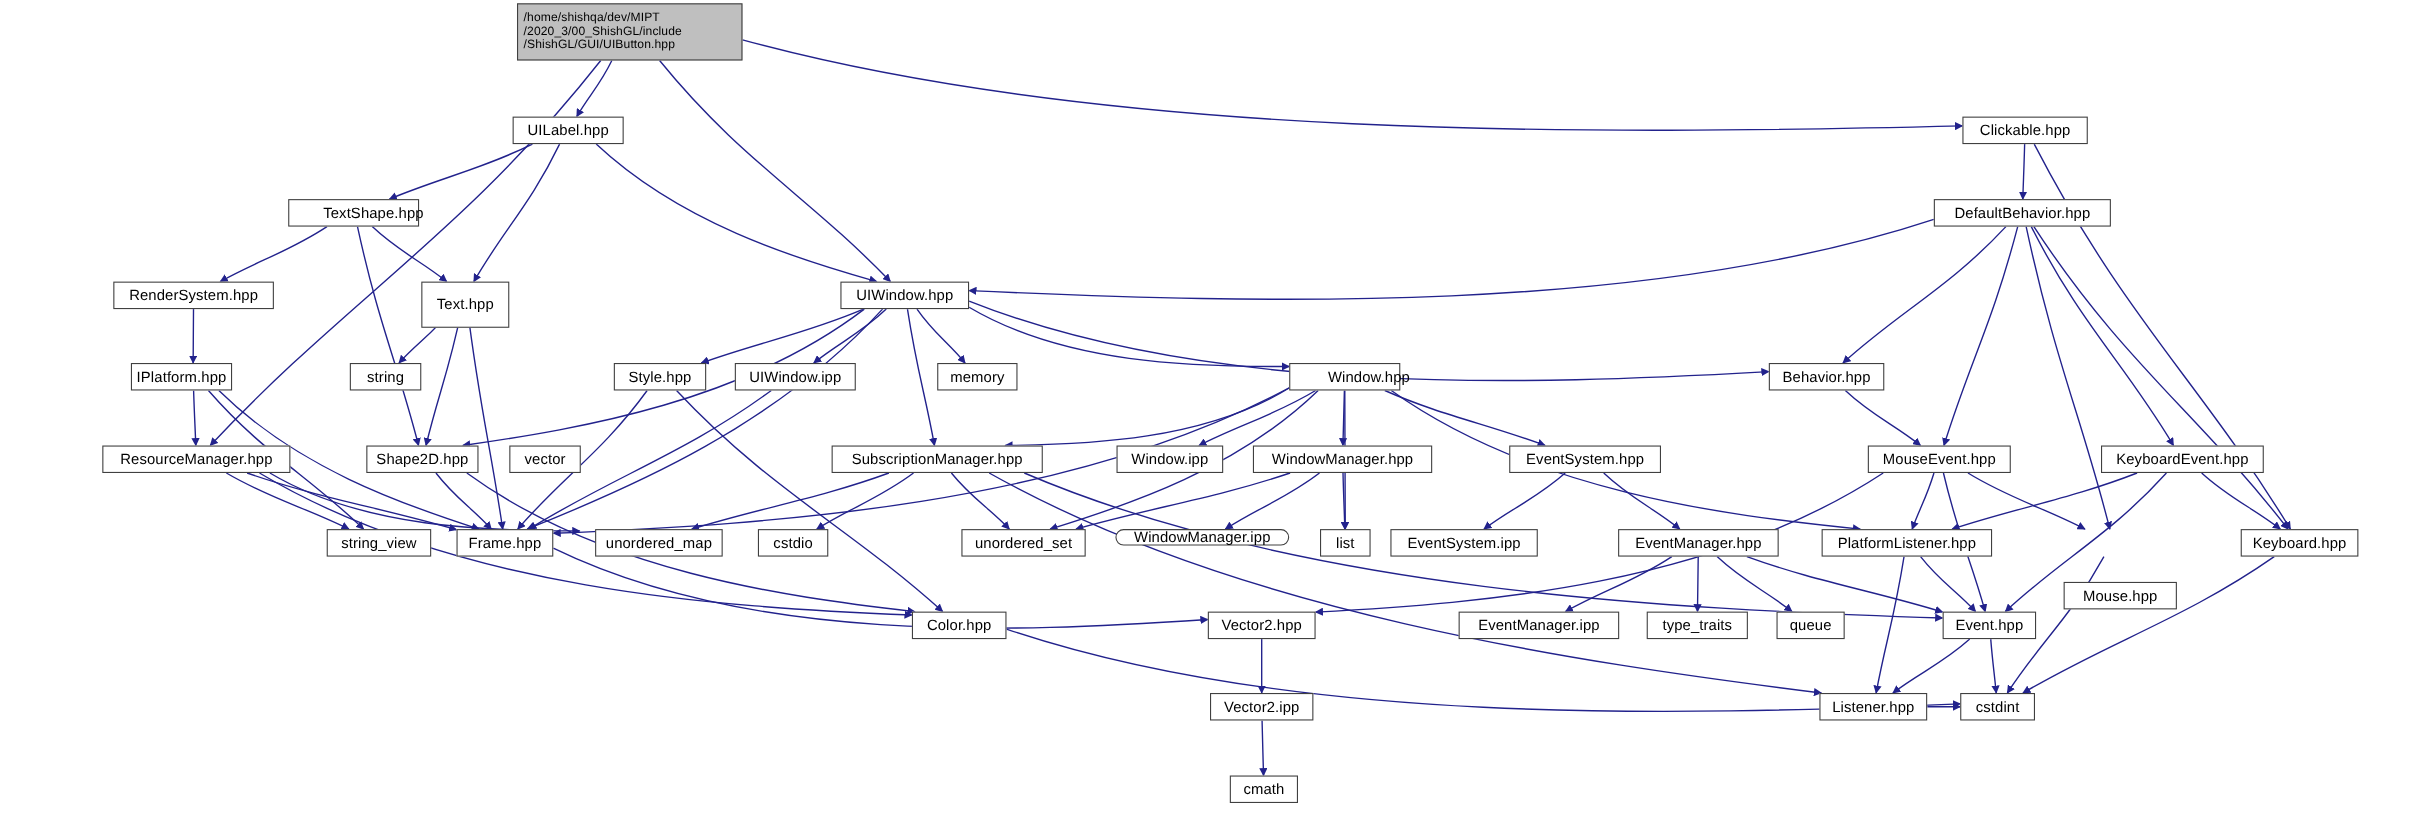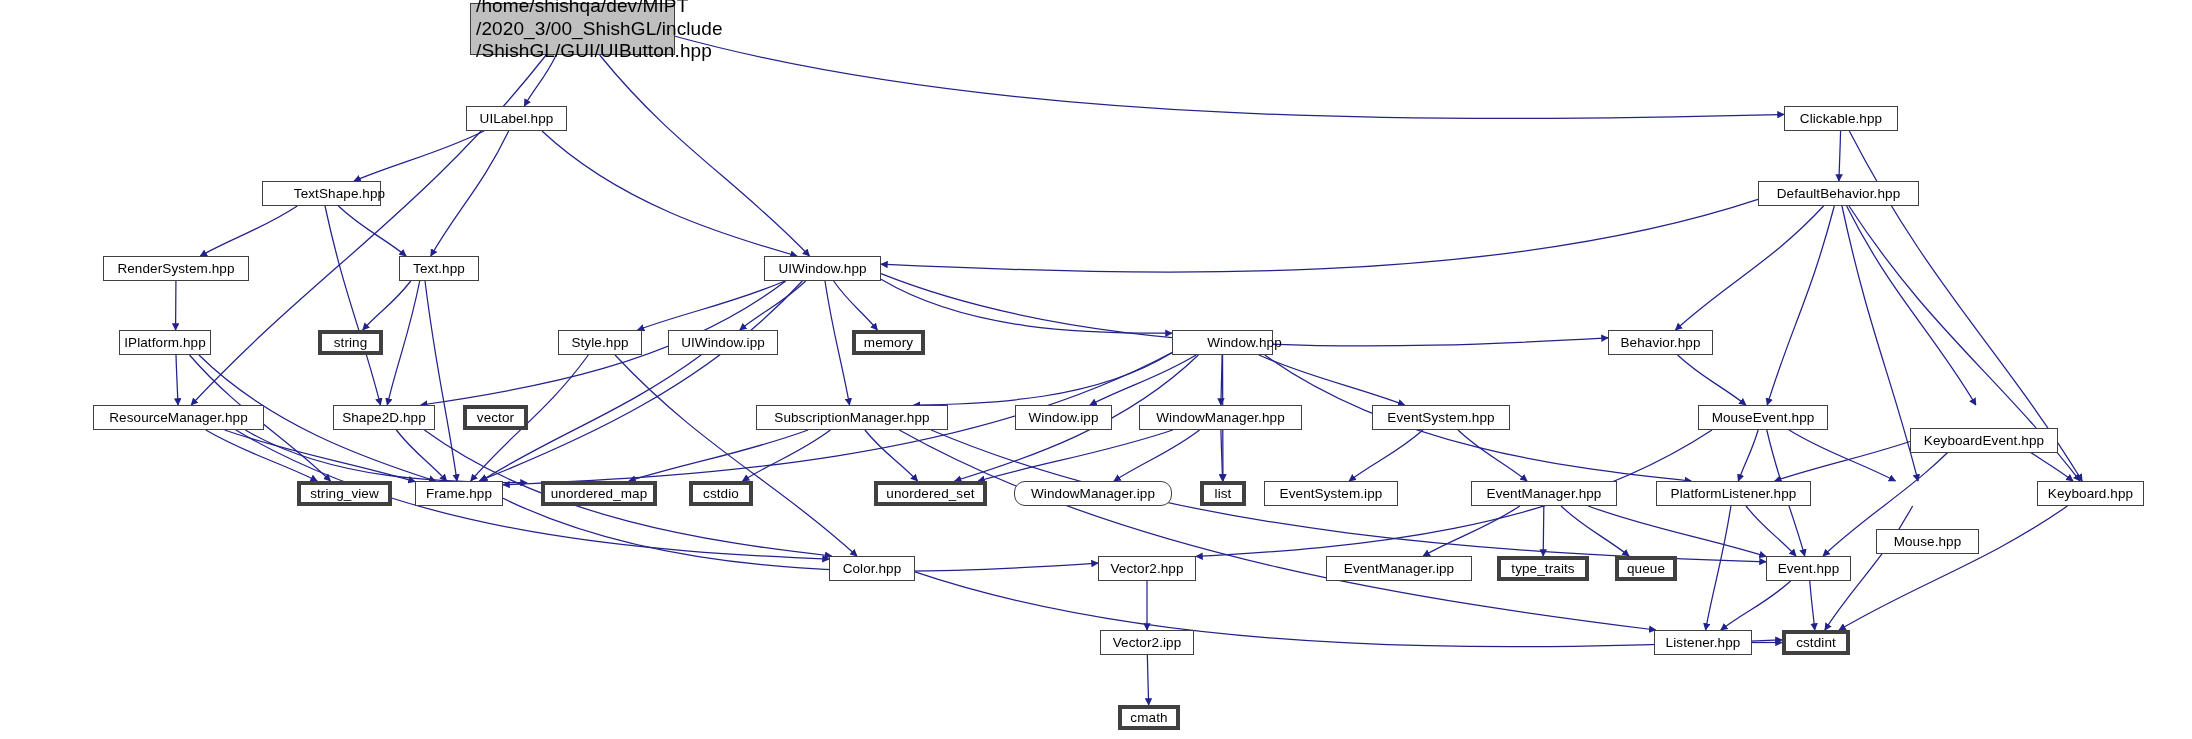--- a/index.html
+++ b/index.html
@@ -36,30 +36,30 @@
     color: #000000;
     font-size: 13.5px;
     letter-spacing: 0.1px;
   }
   
   .node.hdr {
     border: 1.6px solid #404040;
   }
   
   .node.sys {
-    border: 4px solid #404040;
+    border: 1px solid #404040;
   }
   
   .node.root {
     border: 1.6px solid #404040;
     background: #bfbfbf;
     text-align: left;
     justify-content: flex-start;
     padding-left: 5px;
-    font-size: 19px;
+    font-size: 11px;
   }
 </style>
 </head>
 <body>
 
 <div id="graph-root">
   <svg id="edges" viewBox="0 0 2192 739">
     <defs>
       <marker id="arrow" viewBox="0 0 10 10" refX="9" refY="5" markerWidth="6" markerHeight="6" orient="auto-start-reverse">
         <path d="M 0 0 L 10 5 L 0 10 z" fill="#22228c"></path>
@@ -153,44 +153,44 @@
   </svg>
   <div id="node-layer">
       <div class="node root" style="left: 470px; top: 3px; width: 205px; height: 52px;">/home/shishqa/dev/MIPT
 /2020_3/00_ShishGL/include
 /ShishGL/GUI/UIButton.hpp</div>
       <div class="node hdr" style="left: 466px; top: 106px; width: 101px; height: 25px;">UILabel.hpp</div>
       <div class="node hdr" style="left: 1784px; top: 106px; width: 114px; height: 25px;">Clickable.hpp</div>
       <div class="node hdr" style="left: 262px; top: 181px; width: 119px; height: 25px; padding-left: 36px;">TextShape.hpp</div>
       <div class="node hdr" style="left: 1758px; top: 181px; width: 161px; height: 25px;">DefaultBehavior.hpp</div>
       <div class="node hdr" style="left: 103px; top: 256px; width: 146px; height: 25px;">RenderSystem.hpp</div>
-      <div class="node hdr" style="left: 383px; top: 256px; width: 80px; height: 25px; margin-left: 16px;">Text.hpp</div>
+      <div class="node hdr" style="left: 383px; top: 256px; width: 80px; height: 42px;">Text.hpp</div>
       <div class="node hdr" style="left: 764px; top: 256px; width: 117px; height: 25px;">UIWindow.hpp</div>
       <div class="node hdr" style="left: 119px; top: 330px; width: 92px; height: 25px;">IPlatform.hpp</div>
       <div class="node sys" style="left: 318px; top: 330px; width: 65px; height: 25px;">string</div>
       <div class="node hdr" style="left: 558px; top: 330px; width: 84px; height: 25px;">Style.hpp</div>
       <div class="node hdr" style="left: 668px; top: 330px; width: 110px; height: 25px;">UIWindow.ipp</div>
       <div class="node sys" style="left: 852px; top: 330px; width: 73px; height: 25px;">memory</div>
       <div class="node hdr" style="left: 1172px; top: 330px; width: 101px; height: 25px; padding-left: 44px;">Window.hpp</div>
       <div class="node hdr" style="left: 1608px; top: 330px; width: 105px; height: 25px;">Behavior.hpp</div>
       <div class="node hdr" style="left: 93px; top: 405px; width: 171px; height: 25px;">ResourceManager.hpp</div>
       <div class="node hdr" style="left: 333px; top: 405px; width: 102px; height: 25px;">Shape2D.hpp</div>
       <div class="node sys" style="left: 463px; top: 405px; width: 65px; height: 25px;">vector</div>
       <div class="node hdr" style="left: 756px; top: 405px; width: 192px; height: 25px;">SubscriptionManager.hpp</div>
       <div class="node hdr" style="left: 1015px; top: 405px; width: 97px; height: 25px;">Window.ipp</div>
       <div class="node hdr" style="left: 1139px; top: 405px; width: 163px; height: 25px;">WindowManager.hpp</div>
       <div class="node hdr" style="left: 1372px; top: 405px; width: 138px; height: 25px;">EventSystem.hpp</div>
       <div class="node hdr" style="left: 1698px; top: 405px; width: 130px; height: 25px;">MouseEvent.hpp</div>
-      <div class="node hdr" style="left: 1910px; top: 405px; width: 148px; height: 25px; margin-top: 23px;">KeyboardEvent.hpp</div>
+      <div class="node hdr" style="left: 1910px; top: 405px; width: 148px; height: 25px;">KeyboardEvent.hpp</div>
       <div class="node sys" style="left: 297px; top: 481px; width: 95px; height: 25px;">string_view</div>
       <div class="node hdr" style="left: 415px; top: 481px; width: 88px; height: 25px;">Frame.hpp</div>
       <div class="node sys" style="left: 527px; top: 481px; width: 116px; height: 25px; margin-left: 14px;">unordered_map</div>
       <div class="node sys" style="left: 689px; top: 481px; width: 64px; height: 25px;">cstdio</div>
       <div class="node sys" style="left: 874px; top: 481px; width: 113px; height: 25px;">unordered_set</div>
-      <div class="node hdr" style="left: 1014px; top: 481px; width: 158px; height: 25px; border-radius: 11px;">WindowManager.ipp</div>
+      <div class="node hdr" style="left: 1014px; top: 481px; width: 158px; height: 15px; border-radius: 11px;">WindowManager.ipp</div>
       <div class="node sys" style="left: 1200px; top: 481px; width: 46px; height: 25px;">list</div>
       <div class="node hdr" style="left: 1264px; top: 481px; width: 134px; height: 25px;">EventSystem.ipp</div>
       <div class="node hdr" style="left: 1471px; top: 481px; width: 146px; height: 25px;">EventManager.hpp</div>
       <div class="node hdr" style="left: 1656px; top: 481px; width: 155px; height: 25px;">PlatformListener.hpp</div>
       <div class="node hdr" style="left: 1876px; top: 509px; width: 103px; height: 25px; margin-top: 20px;">Mouse.hpp</div>
       <div class="node hdr" style="left: 2037px; top: 481px; width: 107px; height: 25px;">Keyboard.hpp</div>
       <div class="node hdr" style="left: 829px; top: 556px; width: 86px; height: 25px;">Color.hpp</div>
       <div class="node hdr" style="left: 1098px; top: 556px; width: 98px; height: 25px;">Vector2.hpp</div>
       <div class="node hdr" style="left: 1326px; top: 556px; width: 146px; height: 25px;">EventManager.ipp</div>
       <div class="node sys" style="left: 1497px; top: 556px; width: 92px; height: 25px;">type_traits</div>

